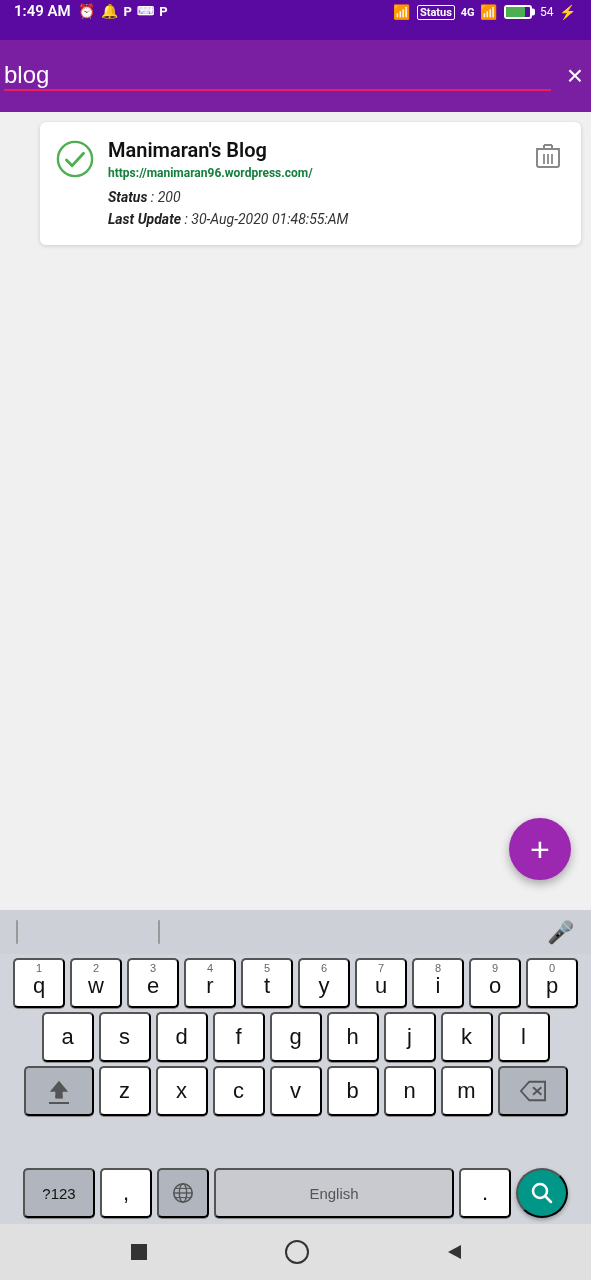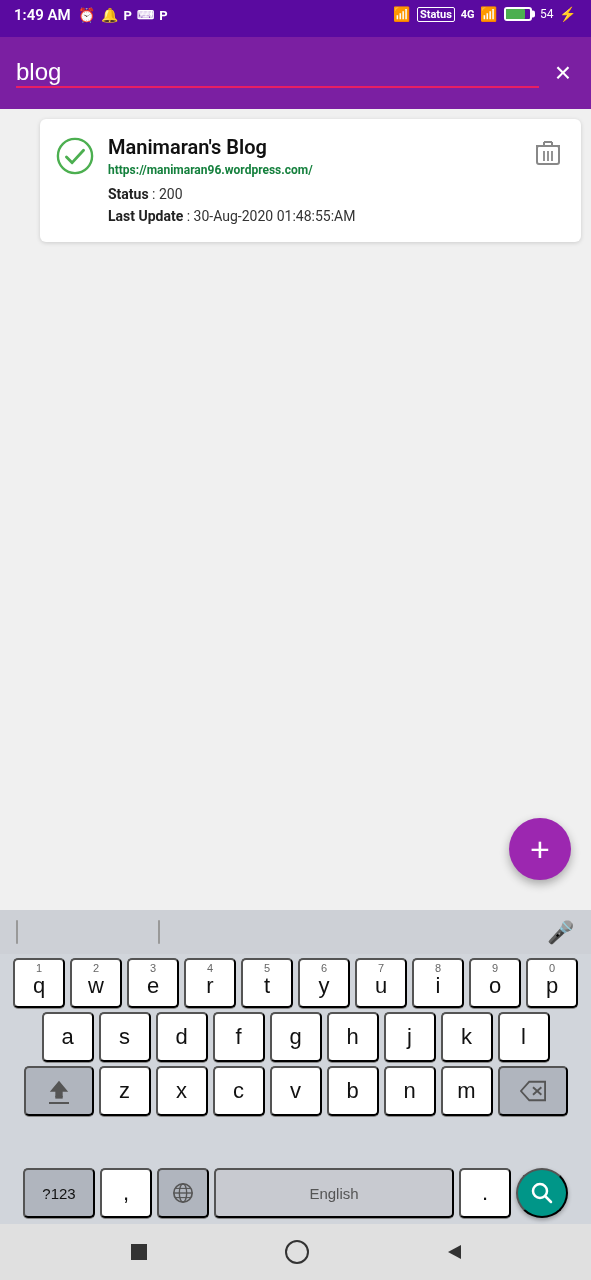--- a/index.html
+++ b/index.html
@@ -11,24 +11,24 @@
       background: #e8e8e8;
       display: flex;
       flex-direction: column;
     }
 
     
     .status-bar {
       background: #5a0aa0;
       color: white;
       display: flex;
-      align-items: flex-start;
+      align-items: flex-end;
       justify-content: space-between;
-      padding: 6px 14px;
-      height: 37px;
+      padding: 20px 14px;
+      height: 28px;
     }
     .status-left {
       display: flex;
       align-items: center;
       gap: 8px;
       font-size: 15px;
       font-weight: 600;
     }
     .status-icons {
       display: flex;
@@ -71,21 +71,21 @@
       height: 100%;
       width: 80%;
       border-radius: 1px;
     }
 
     
     .search-bar {
       background: #7b1fa2;
       display: flex;
       align-items: center;
-      padding: 12px 16px;
+      padding: 12px 4px;
       height: 72px;
       gap: 12px;
     }
     .search-input-wrapper {
       flex: 1;
       display: flex;
       align-items: center;
       border-bottom: 2px solid #e91e63;
     }
     .search-input {
@@ -148,20 +148,21 @@
     .blog-url {
       font-size: 12px;
       color: #15803d;
       margin-bottom: 6px;
       font-weight: bold;
     }
     .blog-meta {
       font-size: 14px;
       color: #333;
       line-height: 1.6;
+      font-style: italic;
     }
     .blog-meta span.label {
       font-weight: 700;
       color: #222;
     }
     .delete-btn {
       background: none;
       border: none;
       cursor: pointer;
       color: #888;

